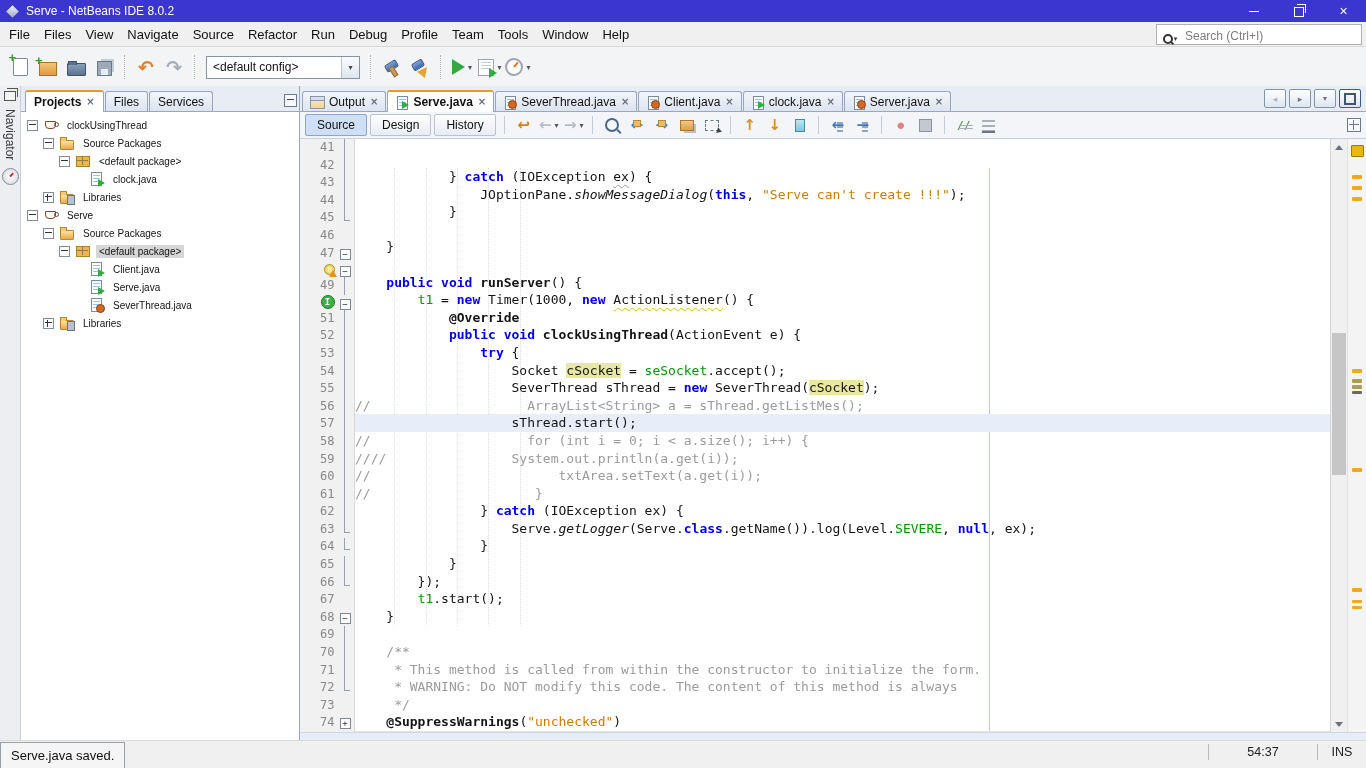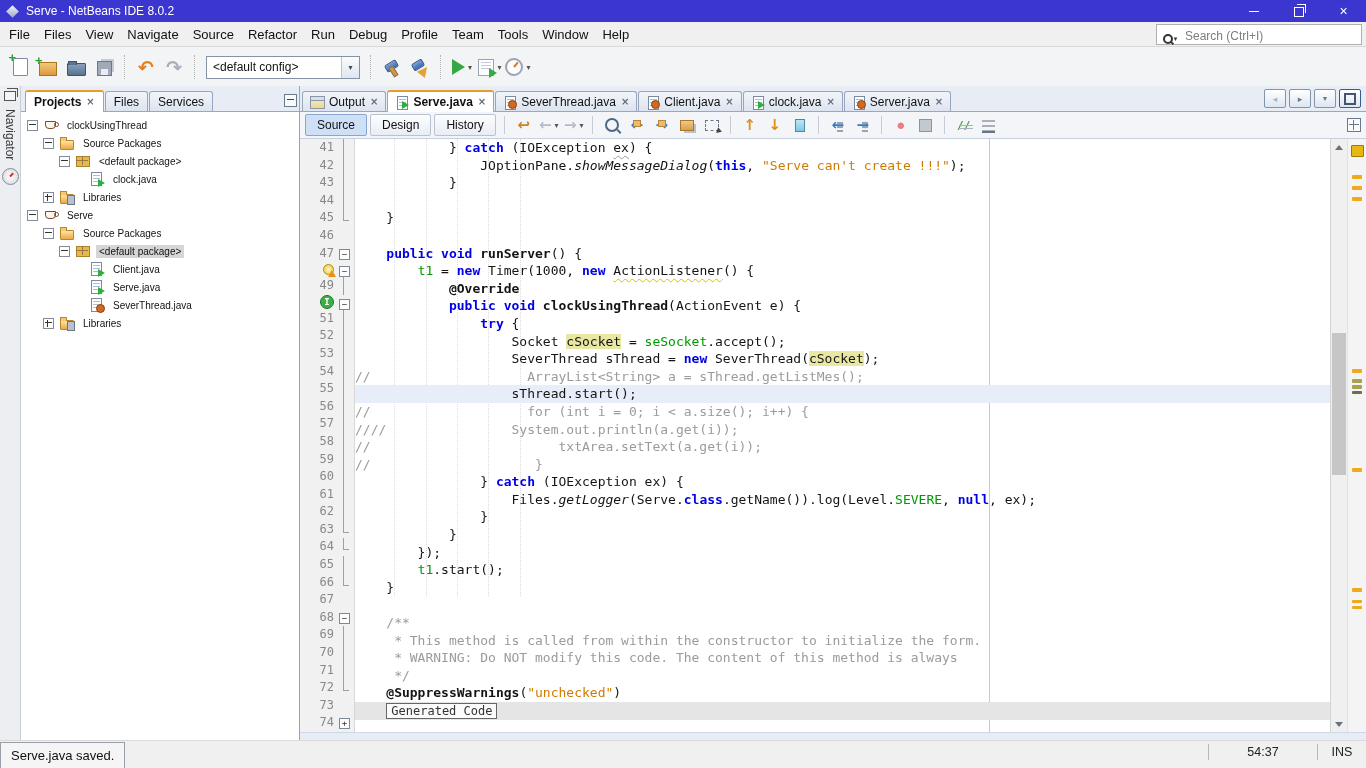--- a/index.html
+++ b/index.html
@@ -139,36 +139,36 @@
   .e-stop-macro-recording{width:11px;height:11px;background:#c3c9d1;border:1px solid #8a94a0;}
   .e-comment::before{content:"//";color:#4a9a4a;font:bold 11px/11px "DejaVu Sans Mono",monospace;}
   .e-comment::after{content:"";position:absolute;left:2px;bottom:2px;width:14px;height:5px;background:repeating-linear-gradient(180deg,#a8b0bc 0 1px,transparent 1px 3px);}
   .e-uncomment{width:13px;height:11px;background:repeating-linear-gradient(180deg,#a8b0bc 0 2px,transparent 2px 5px);}
   .e-uncomment::after{content:"";position:absolute;left:0;bottom:-2px;width:13px;height:2px;background:#6a7584;}
   .esplit{margin-left:auto;width:12px;height:12px;border:1px solid #6a7a8c;background:#f8fafc;position:relative;}
   .esplit::before{content:"";position:absolute;left:5px;top:1px;bottom:1px;border-left:1px solid #6a7a8c;}
   .esplit::after{content:"";position:absolute;top:5px;left:1px;right:1px;border-top:1px solid #6a7a8c;}
   
   .codewrap{flex:1;display:flex;min-height:0;position:relative;background:#fff;}
-  .gutter{width:54px;flex:none;background:#f1f1f1;border-right:1px solid #d8d8d8;display:flex;flex-direction:column;}
+  .gutter{width:54px;flex:none;background:#f1f1f1;border-right:1px solid #d8d8d8;display:flex;flex-direction:column;align-items:center;}
   .grow{height:17.6px;display:flex;align-items:center;}
   .lnum{width:34px;text-align:right;font:12px/17.6px "DejaVu Sans Mono",monospace;color:#888888;flex:none;padding-right:2px;}
   .gico{width:34px;display:flex;justify-content:flex-end;padding-right:2px;flex:none;}
   .g-bulb{width:11px;height:12px;position:relative;}
   .g-bulb::before{content:"";position:absolute;left:0;top:0;width:9px;height:9px;border-radius:50%;background:radial-gradient(#fff9c8,#e8c030);border:1px solid #b08f10;}
   .g-bulb::after{content:"";position:absolute;right:-2px;bottom:-1px;border-left:4px solid transparent;border-right:4px solid transparent;border-bottom:7px solid #e89018;}
   .g-ovr{width:12px;height:12px;border-radius:50%;background:#3fae49;border:1px solid #1c7a28;color:#fff;font:bold 9px/12px "DejaVu Sans Mono",monospace;text-align:center;}
   .g-ovr::before{content:"I";}
   .fm{width:17px;height:100%;position:relative;flex:none;}
   .fm-minus::before,.fm-plus::before{position:absolute;left:3px;top:4px;width:9px;height:9px;border:1px solid #7a8a9a;background:#fdfdfd;font:9px/8px "DejaVu Sans Mono",monospace;text-align:center;color:#333;}
   .fm-minus::before{content:"−";}
   .fm-plus::before{content:"+";}
   .fm-line::before{content:"";position:absolute;left:7px;top:0;bottom:0;border-left:1px solid #93a1b0;}
   .fm-end::before{content:"";position:absolute;left:7px;top:0;height:62%;width:5px;border-left:1px solid #93a1b0;border-bottom:1px solid #93a1b0;}
-  .codecol{flex:1;position:relative;min-width:0;overflow:hidden;}
+  .codecol{flex:1;position:relative;min-width:0;overflow:hidden;margin-top:29px;}
   .iguide{position:absolute;top:0;height:458px;width:0;border-left:1px dotted #dcdcdc;}
   .marginline{position:absolute;top:0;bottom:0;width:0;border-left:1px solid #f0b8b8;}
   .lines{position:relative;}
   .cl{height:17.6px;line-height:17.6px;font:13px/17.6px "DejaVu Sans Mono",monospace;white-space:pre;color:#141414;}
   .cl.cur{background:var(--curline,#e7eef9);}
   .cl.gen{background:#e5e5e5;}
   .k{color:var(--kw,#0000e6);font-weight:bold;}
   .s{color:var(--str,#ce7b00);}
   .c{color:#9b9b9b;}
   .f{color:var(--fld,#009a00);}
@@ -681,21 +681,21 @@
               <div class="cl"><span class="p">                </span><span class="k">try</span><span class="p"> {</span></div>
               <div class="cl"><span class="p">                    Socket </span><span class="occ">cSocket</span><span class="p"> = </span><span class="f">seSocket</span><span class="p">.accept();</span></div>
               <div class="cl"><span class="p">                    SeverThread sThread = </span><span class="k">new</span><span class="p"> SeverThread(</span><span class="occ">cSocket</span><span class="p">);</span></div>
               <div class="cl"><span class="c">//                    ArrayList&lt;String&gt; a = sThread.getListMes();</span></div>
               <div class="cl cur"><span class="p">                    sThread.start();</span></div>
               <div class="cl"><span class="c">//                    for (int i = 0; i &lt; a.size(); i++) {</span></div>
               <div class="cl"><span class="c">////                System.out.println(a.get(i));</span></div>
               <div class="cl"><span class="c">//                        txtArea.setText(a.get(i));</span></div>
               <div class="cl"><span class="c">//                     }</span></div>
               <div class="cl"><span class="p">                } </span><span class="k">catch</span><span class="p"> (IOException ex) {</span></div>
-              <div class="cl"><span class="p">                    Files.</span><span class="st">getLogger</span><span class="p">(Serve.</span><span class="k">class</span><span class="p">.getName()).log(Level.</span><span class="sf">SEVERE</span><span class="p">, </span><span class="k">null</span><span class="p">, ex);</span></div>
+              <div class="cl"><span class="p">                    Serve.</span><span class="st">getLogger</span><span class="p">(Serve.</span><span class="k">class</span><span class="p">.getName()).log(Level.</span><span class="sf">SEVERE</span><span class="p">, </span><span class="k">null</span><span class="p">, ex);</span></div>
               <div class="cl"><span class="p">                }</span></div>
               <div class="cl"><span class="p">            }</span></div>
               <div class="cl"><span class="p">        });</span></div>
               <div class="cl"><span class="p">        </span><span class="f">t1</span><span class="p">.start();</span></div>
               <div class="cl"><span class="p">    }</span></div>
               <div class="cl"></div>
               <div class="cl"><span class="c">    /**</span></div>
               <div class="cl"><span class="c">     * This method is called from within the constructor to initialize the form.</span></div>
               <div class="cl"><span class="c">     * WARNING: Do NOT modify this code. The content of this method is always</span></div>
               <div class="cl"><span class="c">     */</span></div>

